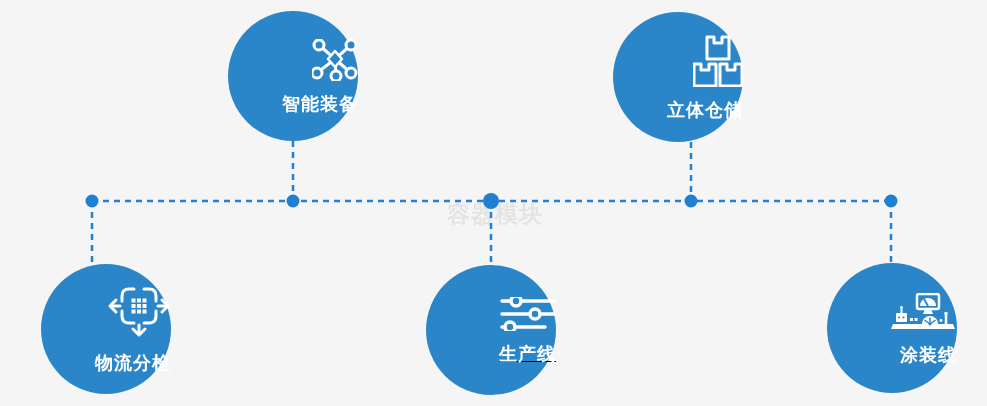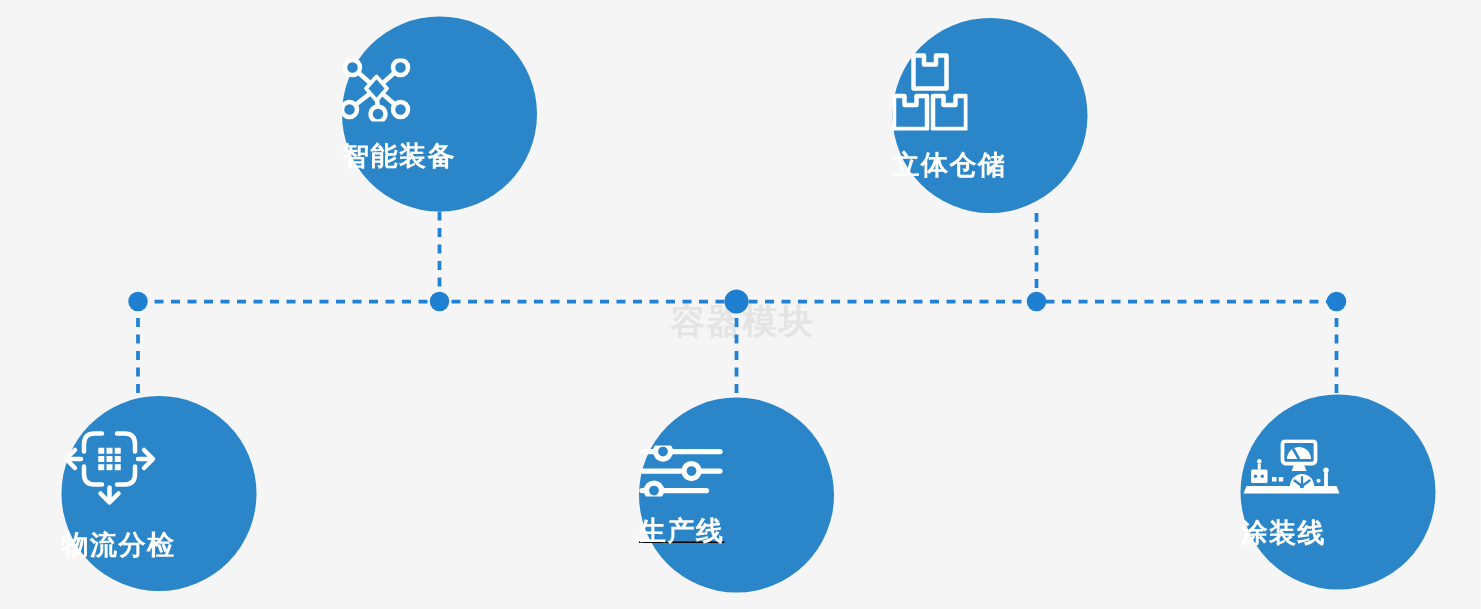--- a/index.html
+++ b/index.html
@@ -24,38 +24,38 @@
   .connectors{
     position:absolute;left:0;top:0;z-index:2;
   }
   .node{
     position:absolute;
     width:130px;height:130px;
     border-radius:50%;
     background:#2a86c8;
     display:flex;
     flex-direction:column;
-    align-items:flex-start;
+    align-items:flex-end;
     justify-content:center;
     gap:14px;
     z-index:3;
     cursor:pointer;
   }
   .node .icon{display:block;}
   .node .label{
     color:#ffffff;
     font-size:18px;
     font-weight:bold;
     letter-spacing:1px;
     line-height:1;
     white-space:nowrap;
   }
   
   .node-smart{left:228px;top:11px;}
-  .node-warehouse{left:595px;top:12px;}
+  .node-warehouse{left:613px;top:12px;}
   .node-logistics{left:41px;top:264px;}
   .node-production{left:426px;top:265px;text-decoration:underline;}
   .node-painting{left:827px;top:263px;gap:15px;}
 </style>
 </head>
 <body>
 
 <div class="stage">
 
   <div class="watermark">容器模块</div>

